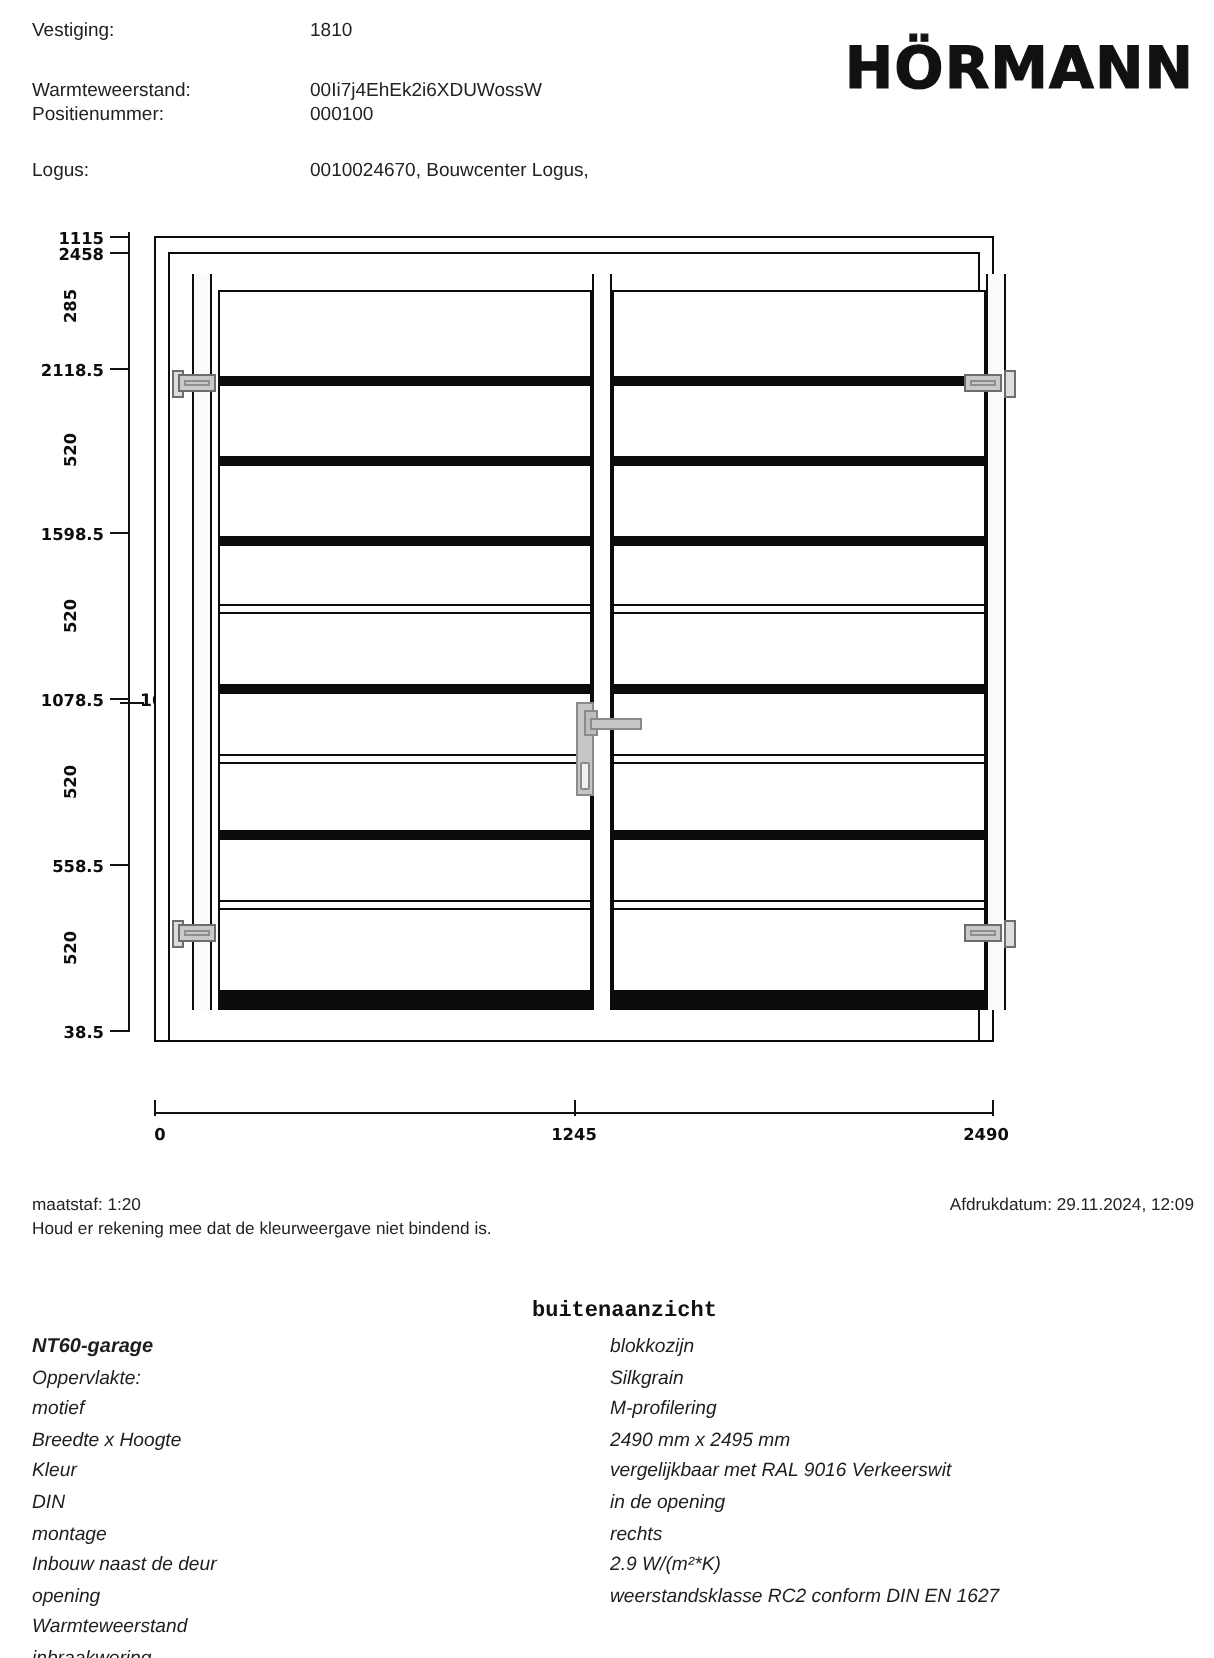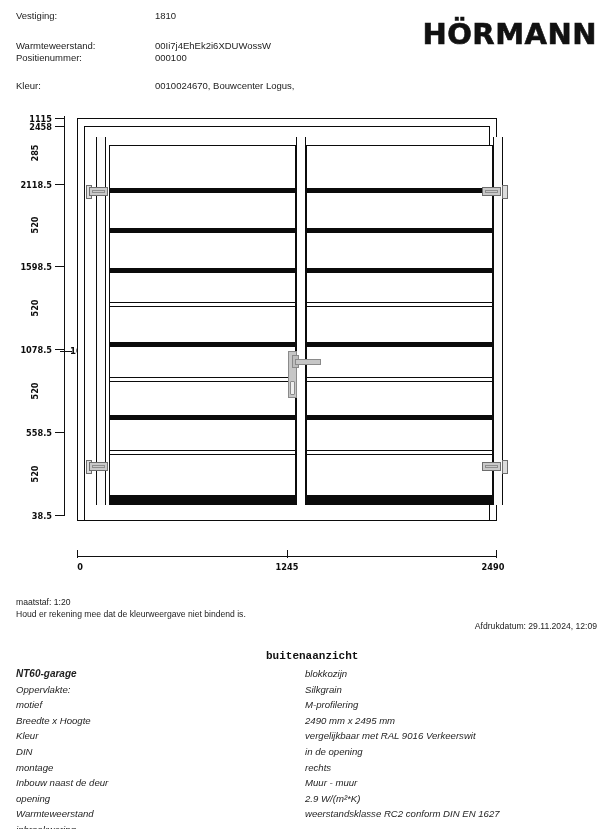--- a/index.html
+++ b/index.html
@@ -290,21 +290,21 @@
   }
   .note {
     position: absolute;
     font-size: 8.6px;
     line-height: 12px;
     color: #222;
     white-space: nowrap;
   }
   #note-scale   { left: 16px; top: 0px; }
   #note-color   { left: 16px; top: 12px; }
-  #note-print   { right: 10px; top: 0px; text-align: right; margin-top: 24px; }
+  #note-print   { right: 10px; top: 0px; text-align: right; }
 
   
   #spec {
     position: absolute;
     left: 0; top: 650px;
     width: 607px;
   }
   #spec-head-right {
     position: absolute;
     left: 266px; top: 0px;
@@ -338,21 +338,21 @@
 <div id="header">
   <div class="hdr-row hdr-label" id="r-vest">Vestiging:</div>
   <div class="hdr-row hdr-value" style="top:10px">1810</div>
 
   <div class="hdr-row hdr-label" id="r-opdr">Warmteweerstand:</div>
   <div class="hdr-row hdr-value" style="top:40px">00Ii7j4EhEk2i6XDUWossW</div>
 
   <div class="hdr-row hdr-label" id="r-posi">Positienummer:</div>
   <div class="hdr-row hdr-value" style="top:52px">000100</div>
 
-  <div class="hdr-row hdr-label" id="r-klant">Kleur:</div>
+  <div class="hdr-row hdr-label" id="r-klant">Logus:</div>
   <div class="hdr-row hdr-value" style="top:80px">0010024670, Bouwcenter Logus,</div>
 
   <div id="brand">HÖRMANN</div>
 </div>
 
 <div id="drawing">
 
   <div id="vaxis-line"></div>
 
   <div class="vtick-txt" style="top:14px">1115</div>
@@ -472,17 +472,16 @@
   </div>
 
   <div class="spec-col" id="spec-col-right">
     <div class="spec-row">blokkozijn</div>
     <div class="spec-row">Silkgrain</div>
     <div class="spec-row">M-profilering</div>
     <div class="spec-row">2490 mm x 2495 mm</div>
     <div class="spec-row">vergelijkbaar met RAL 9016 Verkeerswit</div>
     <div class="spec-row">in de opening</div>
     <div class="spec-row">rechts</div>
-    <div class="spec-row">Muur - muur</div>
     <div class="spec-row">2.9 W/(m²*K)</div>
     <div class="spec-row">weerstandsklasse RC2 conform DIN EN 1627</div>
   </div>
 </div>
 
 </body></html>

